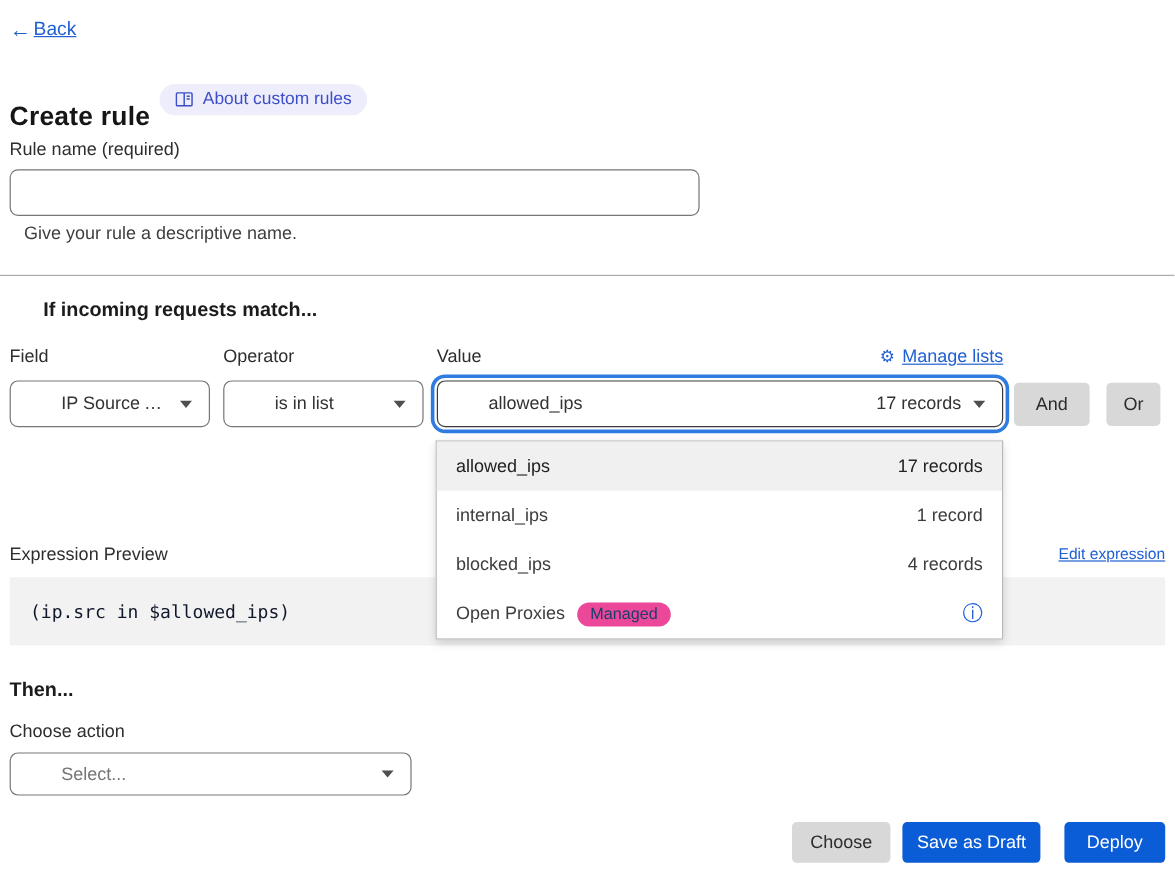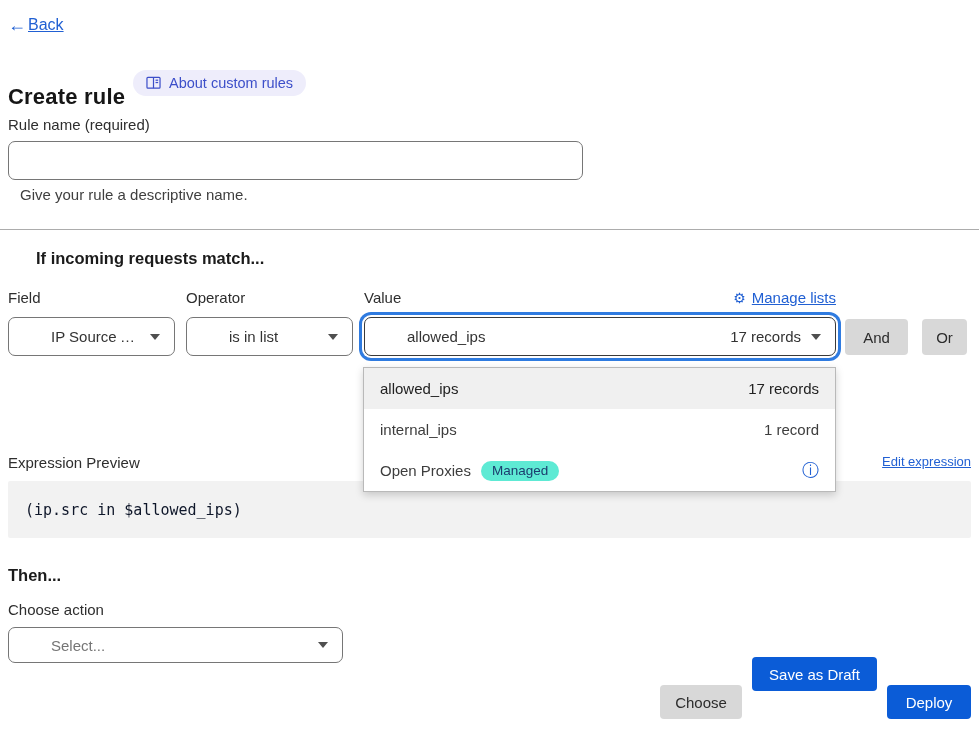--- a/index.html
+++ b/index.html
@@ -73,36 +73,36 @@
     left:363px; top:367px; width:473px; background:#fff; border:1px solid #b9b9b9;
     box-shadow:0 3px 8px rgba(0,0,0,.18); z-index:20;
   }
   .menu-row {
     height:41px; display:flex; align-items:center; padding:0 16px; font-size:15px; color:#3d3d3d; cursor:pointer;
   }
   .menu-row.hl { background:#f0f0f0; color:#222; }
   .menu-row .rname { flex:0 0 auto; }
   .menu-row .rcount { margin-left:auto; }
   .badge {
-    margin-left:10px; background:#5eead4; color:#1c3d6e; border-radius:11px; padding:2.5px 11px; font-size:13.5px;
+    margin-left:10px; background:#ec4899; color:#1c3d6e; border-radius:11px; padding:2.5px 11px; font-size:13.5px;
   }
   .info-ic { margin-left:auto; color:#2160d3; font-size:17px; line-height:1; cursor:pointer; }
 
   
   .expr-block {
     left:8px; top:481px; width:963px; height:57px; background:#f2f2f2; border-radius:2px;
     display:flex; align-items:center; padding:0 17px; z-index:1;
   }
   .expr-code { font-family:"DejaVu Sans Mono","Liberation Mono",monospace; font-size:15px; color:#0f172a; }
 
   .edit-link { top:454px; right:8px; }
 
   
   .cancel-btn { left:660px; top:685px; width:82px; height:34px; }
-  .save-btn   { left:752px; top:657px; width:125px; height:34px; }
+  .save-btn   { left:752px; top:685px; width:115px; height:34px; }
   .deploy-btn { left:887px; top:685px; width:84px; height:34px; }
 </style>
 </head>
 <body>
 
 <div id="screen">
 
   <div class="abs back">
     <span class="arrow">←</span>
     <span class="lbl">Back</span>
@@ -160,20 +160,24 @@
   <div class="abs menu">
     <div class="menu-row hl">
       <span class="rname">allowed_ips</span>
       <span class="rcount">17 records</span>
     </div>
     <div class="menu-row">
       <span class="rname">internal_ips</span>
       <span class="rcount">1 record</span>
     </div>
     <div class="menu-row">
+      <span class="rname">blocked_ips</span>
+      <span class="rcount">4 records</span>
+    </div>
+    <div class="menu-row">
       <span class="rname">Open Proxies</span>
       <span class="badge">Managed</span>
       <span class="info-ic">ⓘ</span>
     </div>
   </div>
 
   <div class="abs field-label" style="left:8px; top:454px;">Expression Preview</div>
   <a class="abs link edit-link">Edit expression</a>
   <div class="abs expr-block">
     <span class="expr-code">(ip.src in $allowed_ips)</span>

